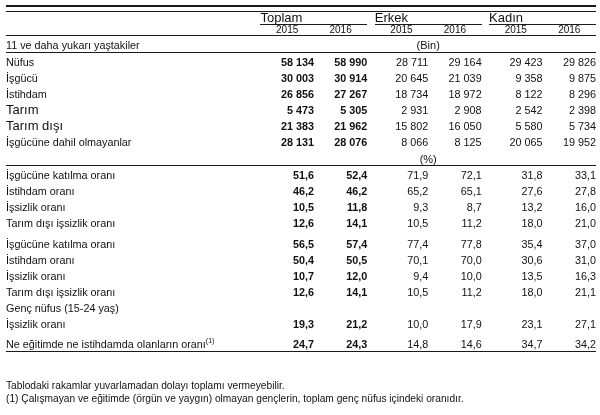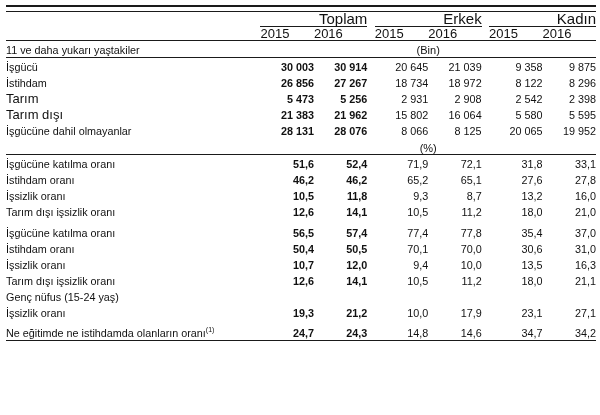--- a/index.html
+++ b/index.html
@@ -49,29 +49,29 @@
     white-space: nowrap;
   }
 
   
   .c-label { width: 258px; }
   .c-num   { width: 55px; text-align: right; }
   .c-gap   { width: 8px; }
 
   
   .grp {
-    text-align: right;
-    font-size: 15px;
-    padding-bottom: 2px;
-  }
-  .rule-u { border-bottom: 1px solid #1a1a1a; }
-
-  .yr {
     text-align: left;
     font-size: 13px;
+    padding-bottom: 2px;
+  }
+  .rule-u { border-bottom: 1px solid #1a1a1a; }
+
+  .yr {
+    text-align: center;
+    font-size: 10px;
     padding-bottom: 3px;
     padding-right: 2px;
   }
 
   
   tr.hr-full td {
     border-bottom: 1px solid #1a1a1a;
     height: 0;
     font-size: 0;
     line-height: 0;
@@ -164,20 +164,31 @@
 
       <tr class="drow">
         <td class="lbl-section">11 ve daha yukarı yaştakiler</td>
         <td class="unit" colspan="8">(Bin)</td>
       </tr>
       <tr class="hr-full">
         <td></td>
           <td colspan="8" style="border-bottom:1px solid #1a1a1a;"></td>
       </tr>
 
+      <tr class="drow">
+        <td class="lbl-1">Nüfus</td>
+        <td class="num bold">58 134</td>
+        <td class="num bold">58 990</td>
+        <td></td>
+        <td class="num">28 711</td>
+        <td class="num">29 164</td>
+        <td></td>
+        <td class="num">29 423</td>
+        <td class="num">29 826</td>
+      </tr>
 
       <tr class="drow">
         <td class="lbl-1">İşgücü</td>
         <td class="num bold">30 003</td>
         <td class="num bold">30 914</td>
         <td></td>
         <td class="num">20 645</td>
         <td class="num">21 039</td>
         <td></td>
         <td class="num">9 358</td>
@@ -192,39 +203,39 @@
         <td class="num">18 734</td>
         <td class="num">18 972</td>
         <td></td>
         <td class="num">8 122</td>
         <td class="num">8 296</td>
       </tr>
 
       <tr class="drow">
         <td class="lbl-2">Tarım</td>
         <td class="num bold">5 473</td>
-        <td class="num bold">5 256</td>
+        <td class="num bold">5 305</td>
         <td></td>
         <td class="num">2 931</td>
         <td class="num">2 908</td>
         <td></td>
         <td class="num">2 542</td>
         <td class="num">2 398</td>
       </tr>
 
       <tr class="drow">
         <td class="lbl-2">Tarım dışı</td>
         <td class="num bold">21 383</td>
         <td class="num bold">21 962</td>
         <td></td>
         <td class="num">15 802</td>
-        <td class="num">16 064</td>
+        <td class="num">16 050</td>
         <td></td>
         <td class="num">5 580</td>
-        <td class="num">5 595</td>
+        <td class="num">5 734</td>
       </tr>
 
 
       <tr class="drow">
         <td class="lbl-1">İşgücüne dahil olmayanlar</td>
         <td class="num bold">28 131</td>
         <td class="num bold">28 076</td>
         <td></td>
         <td class="num">8 066</td>
         <td class="num">8 125</td>
@@ -377,14 +388,18 @@
         <td class="num">34,7</td>
         <td class="num">34,2</td>
       </tr>
 
       <tr class="hr-full">
         <td colspan="9"></td>
       </tr>
     </tbody>
   </table>
 
+  <div class="footnotes">
+    <div>Tablodaki rakamlar yuvarlamadan dolayı toplamı vermeyebilir.</div>
+    <div>(1) Çalışmayan ve eğitimde (örgün ve yaygın) olmayan gençlerin, toplam genç nüfus içindeki oranıdır.</div>
+  </div>
 
 </div>
 
 </body></html>

